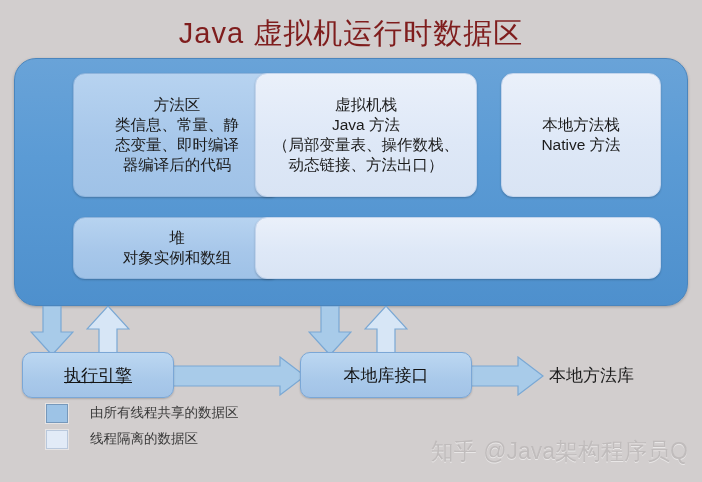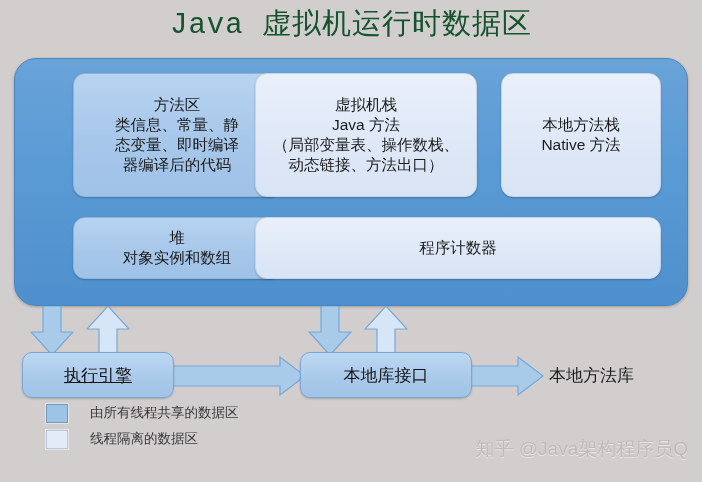--- a/index.html
+++ b/index.html
@@ -7,26 +7,26 @@
     width:702px;height:482px;
     background:#d2cece;
     font-family:"Liberation Sans","DejaVu Sans",sans-serif;
     overflow:hidden;
     position:relative;
   }
   #diagram{position:relative;width:702px;height:482px;}
 
   
   .title{
-    position:absolute;left:0;top:4px;width:702px;
+    position:absolute;left:0;top:14px;width:702px;
     text-align:center;
     font-size:29px;
-    color:#14532d;
+    color:#7f1d1d;
     letter-spacing:1px;
-    font-family:Liberation Mono, monospace;
+    font-family:Liberation Sans, sans-serif;
   }
 
   
   .jvm-container{
     position:absolute;left:14px;top:58px;width:674px;height:248px;
     background:linear-gradient(to bottom,#69a3d8 0%,#5b9bd5 40%,#4e90cd 100%);
     border:1px solid #4a85bd;
     border-radius:22px;
     box-shadow:0 1px 3px rgba(0,0,0,.25);
     box-sizing:border-box;
@@ -97,21 +97,21 @@
     width:22px;height:19px;margin-right:22px;box-sizing:border-box;
     box-shadow:0 0 0 1px rgba(255,255,255,.45);
   }
   .swatch.shared-sw{background:#9dc3e6;border:1px solid #7698bb;}
   .swatch.isolated-sw{background:#e2ebf7;border:1px solid #b9c8dc;}
   .legend-label{font-size:13.5px;color:#3a3a3a;white-space:nowrap;}
 
   
   .watermark{
     position:absolute;right:14px;top:436px;
-    font-size:19px;color:#c0bcbc;
+    font-size:23px;color:#c0bcbc;
     text-shadow:0 1px 0 rgba(255,255,255,.5);
     white-space:nowrap;
   }
 </style>
 </head>
 <body>
 
 <div id="diagram">
 
   <div class="title">Java 虚拟机运行时数据区</div>
@@ -145,21 +145,20 @@
 
     <div class="region shared" id="heap">
       <div class="lines">
         <span class="row">堆</span>
         <span class="row">对象实例和数组</span>
       </div>
     </div>
 
     <div class="region isolated" id="pc-register">
       <div class="lines">
-        <span class="row">程序计数器</span>
       </div>
     </div>
   </div>
 
   <div class="varrow" style="left:30px;top:306px;">
     <svg width="44" height="50" viewBox="0 0 44 50">
       <polygon points="13,0 31,0 31,26 43,26 22,49 1,26 13,26" fill="#a8cbe9" stroke="#7aa8d4" stroke-width="1.2"></polygon>
     </svg>
   </div>
 

